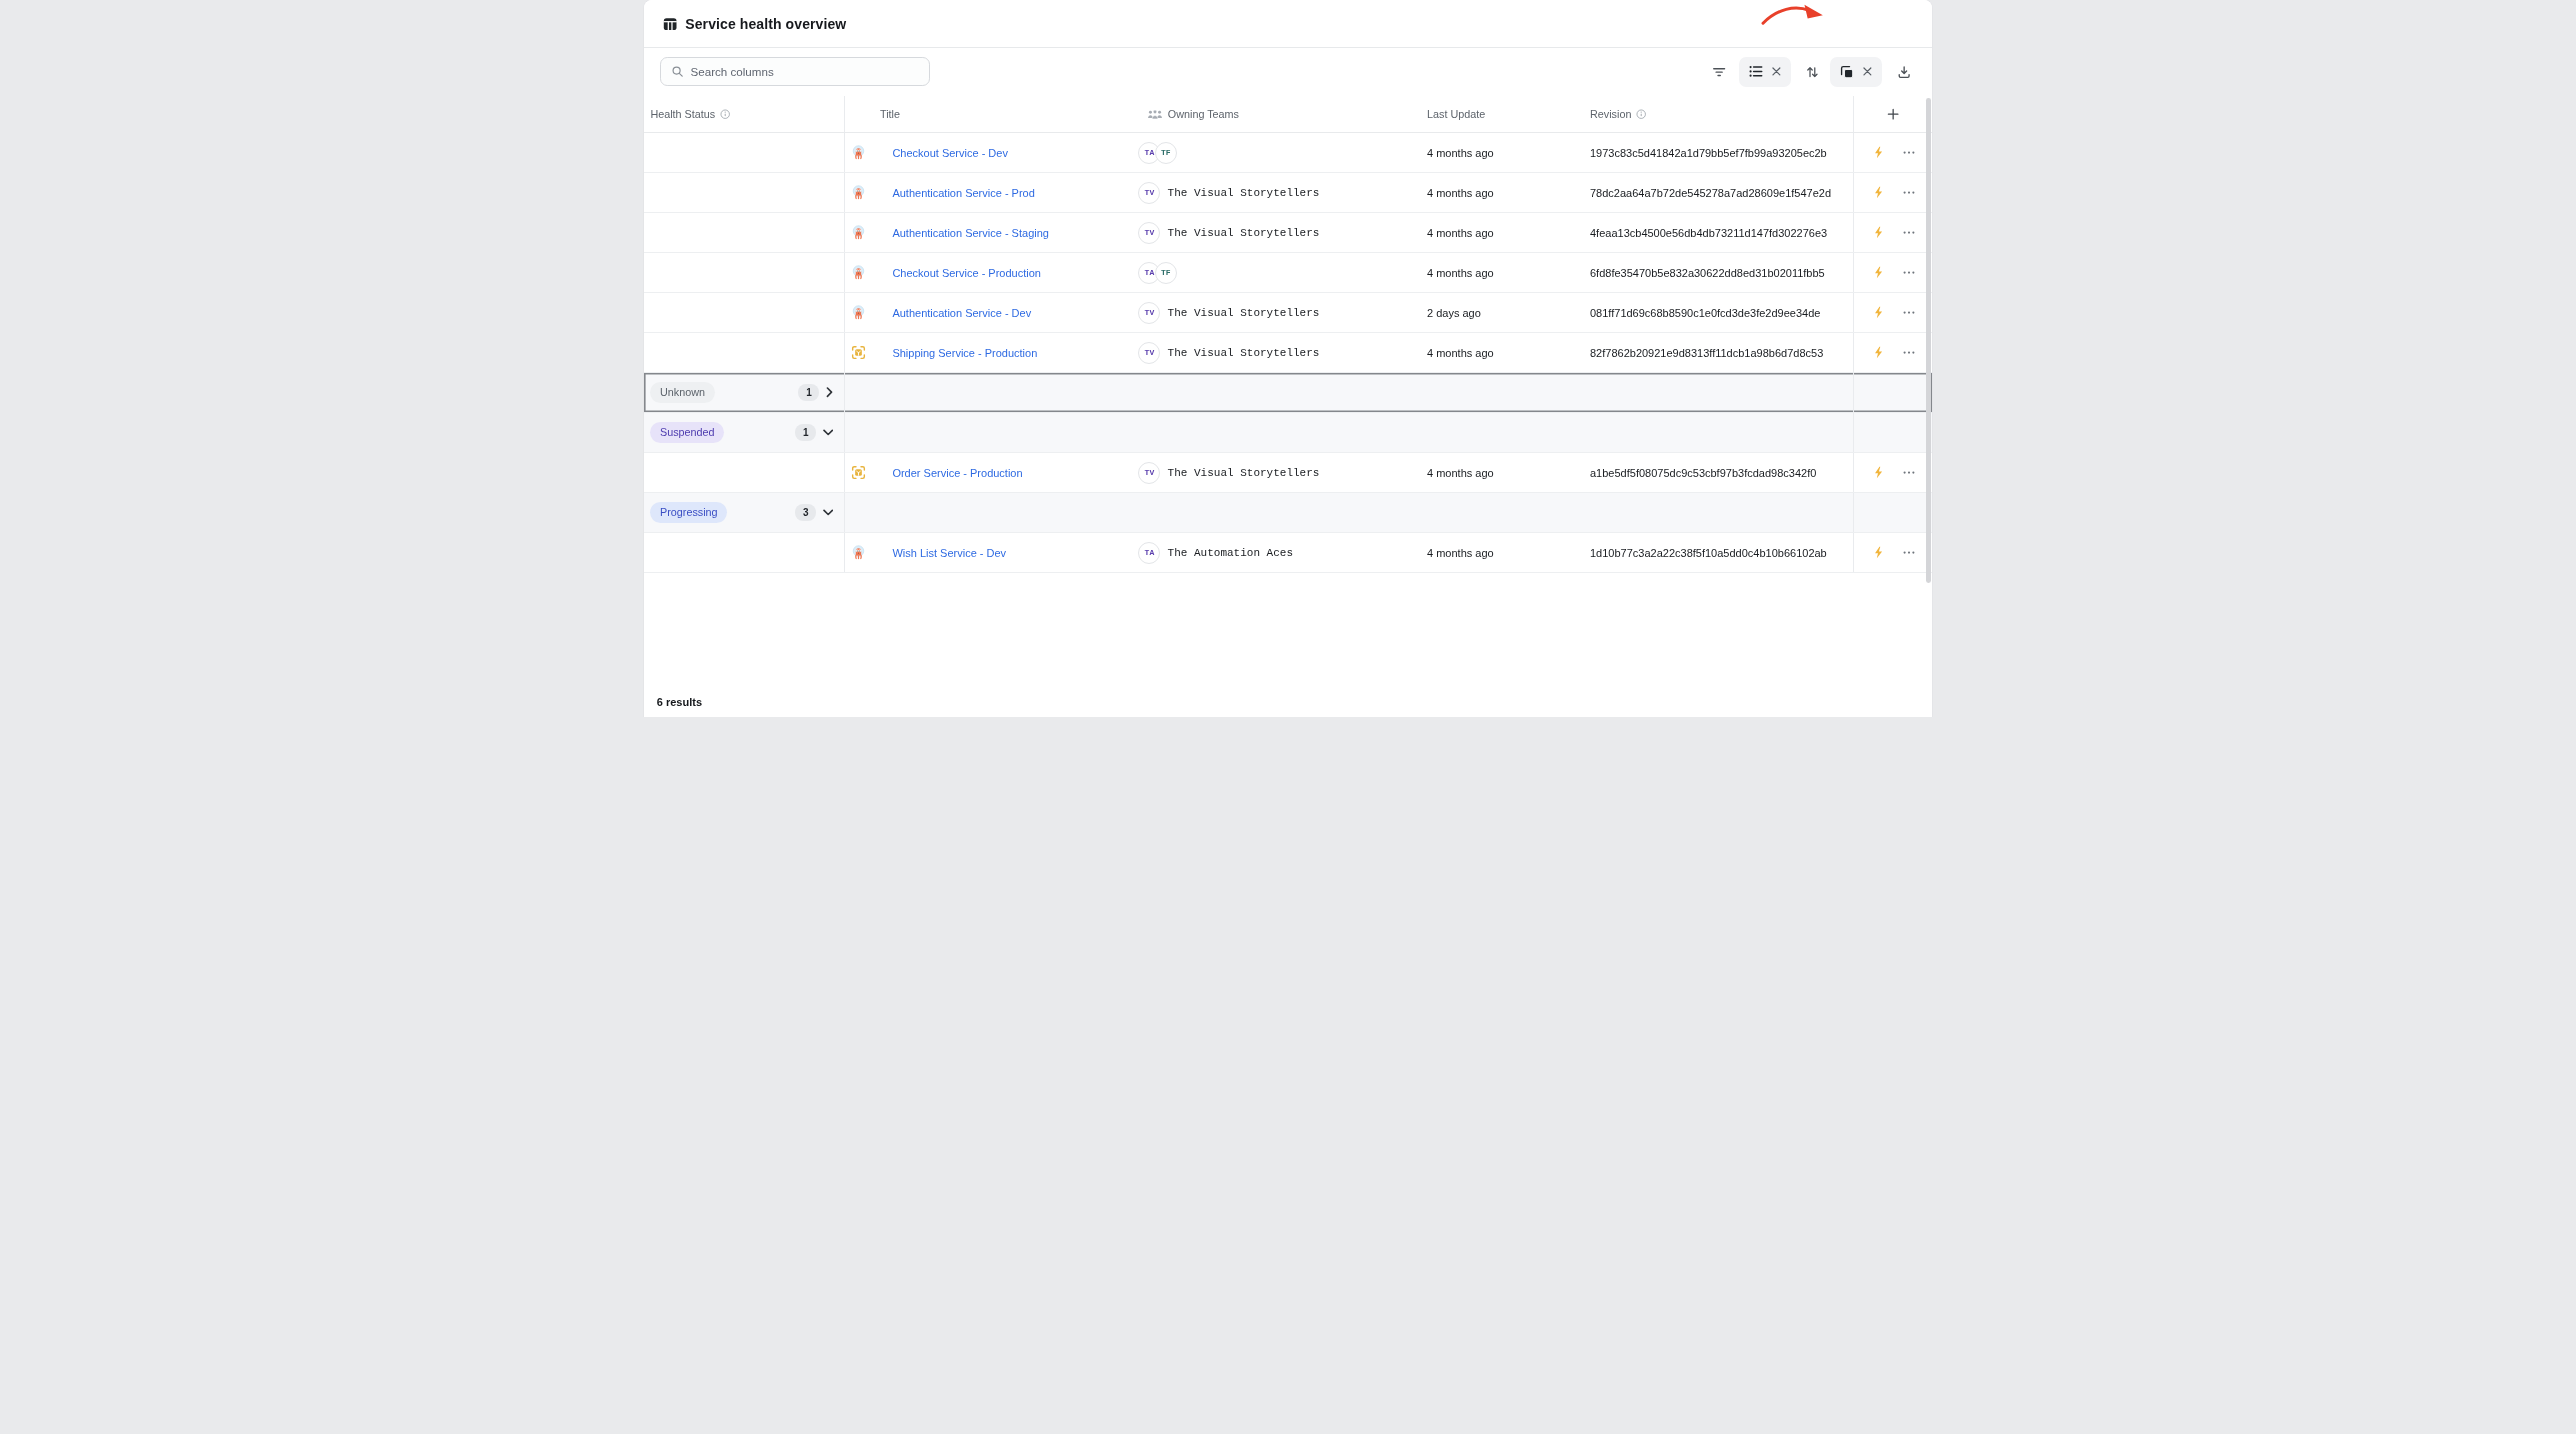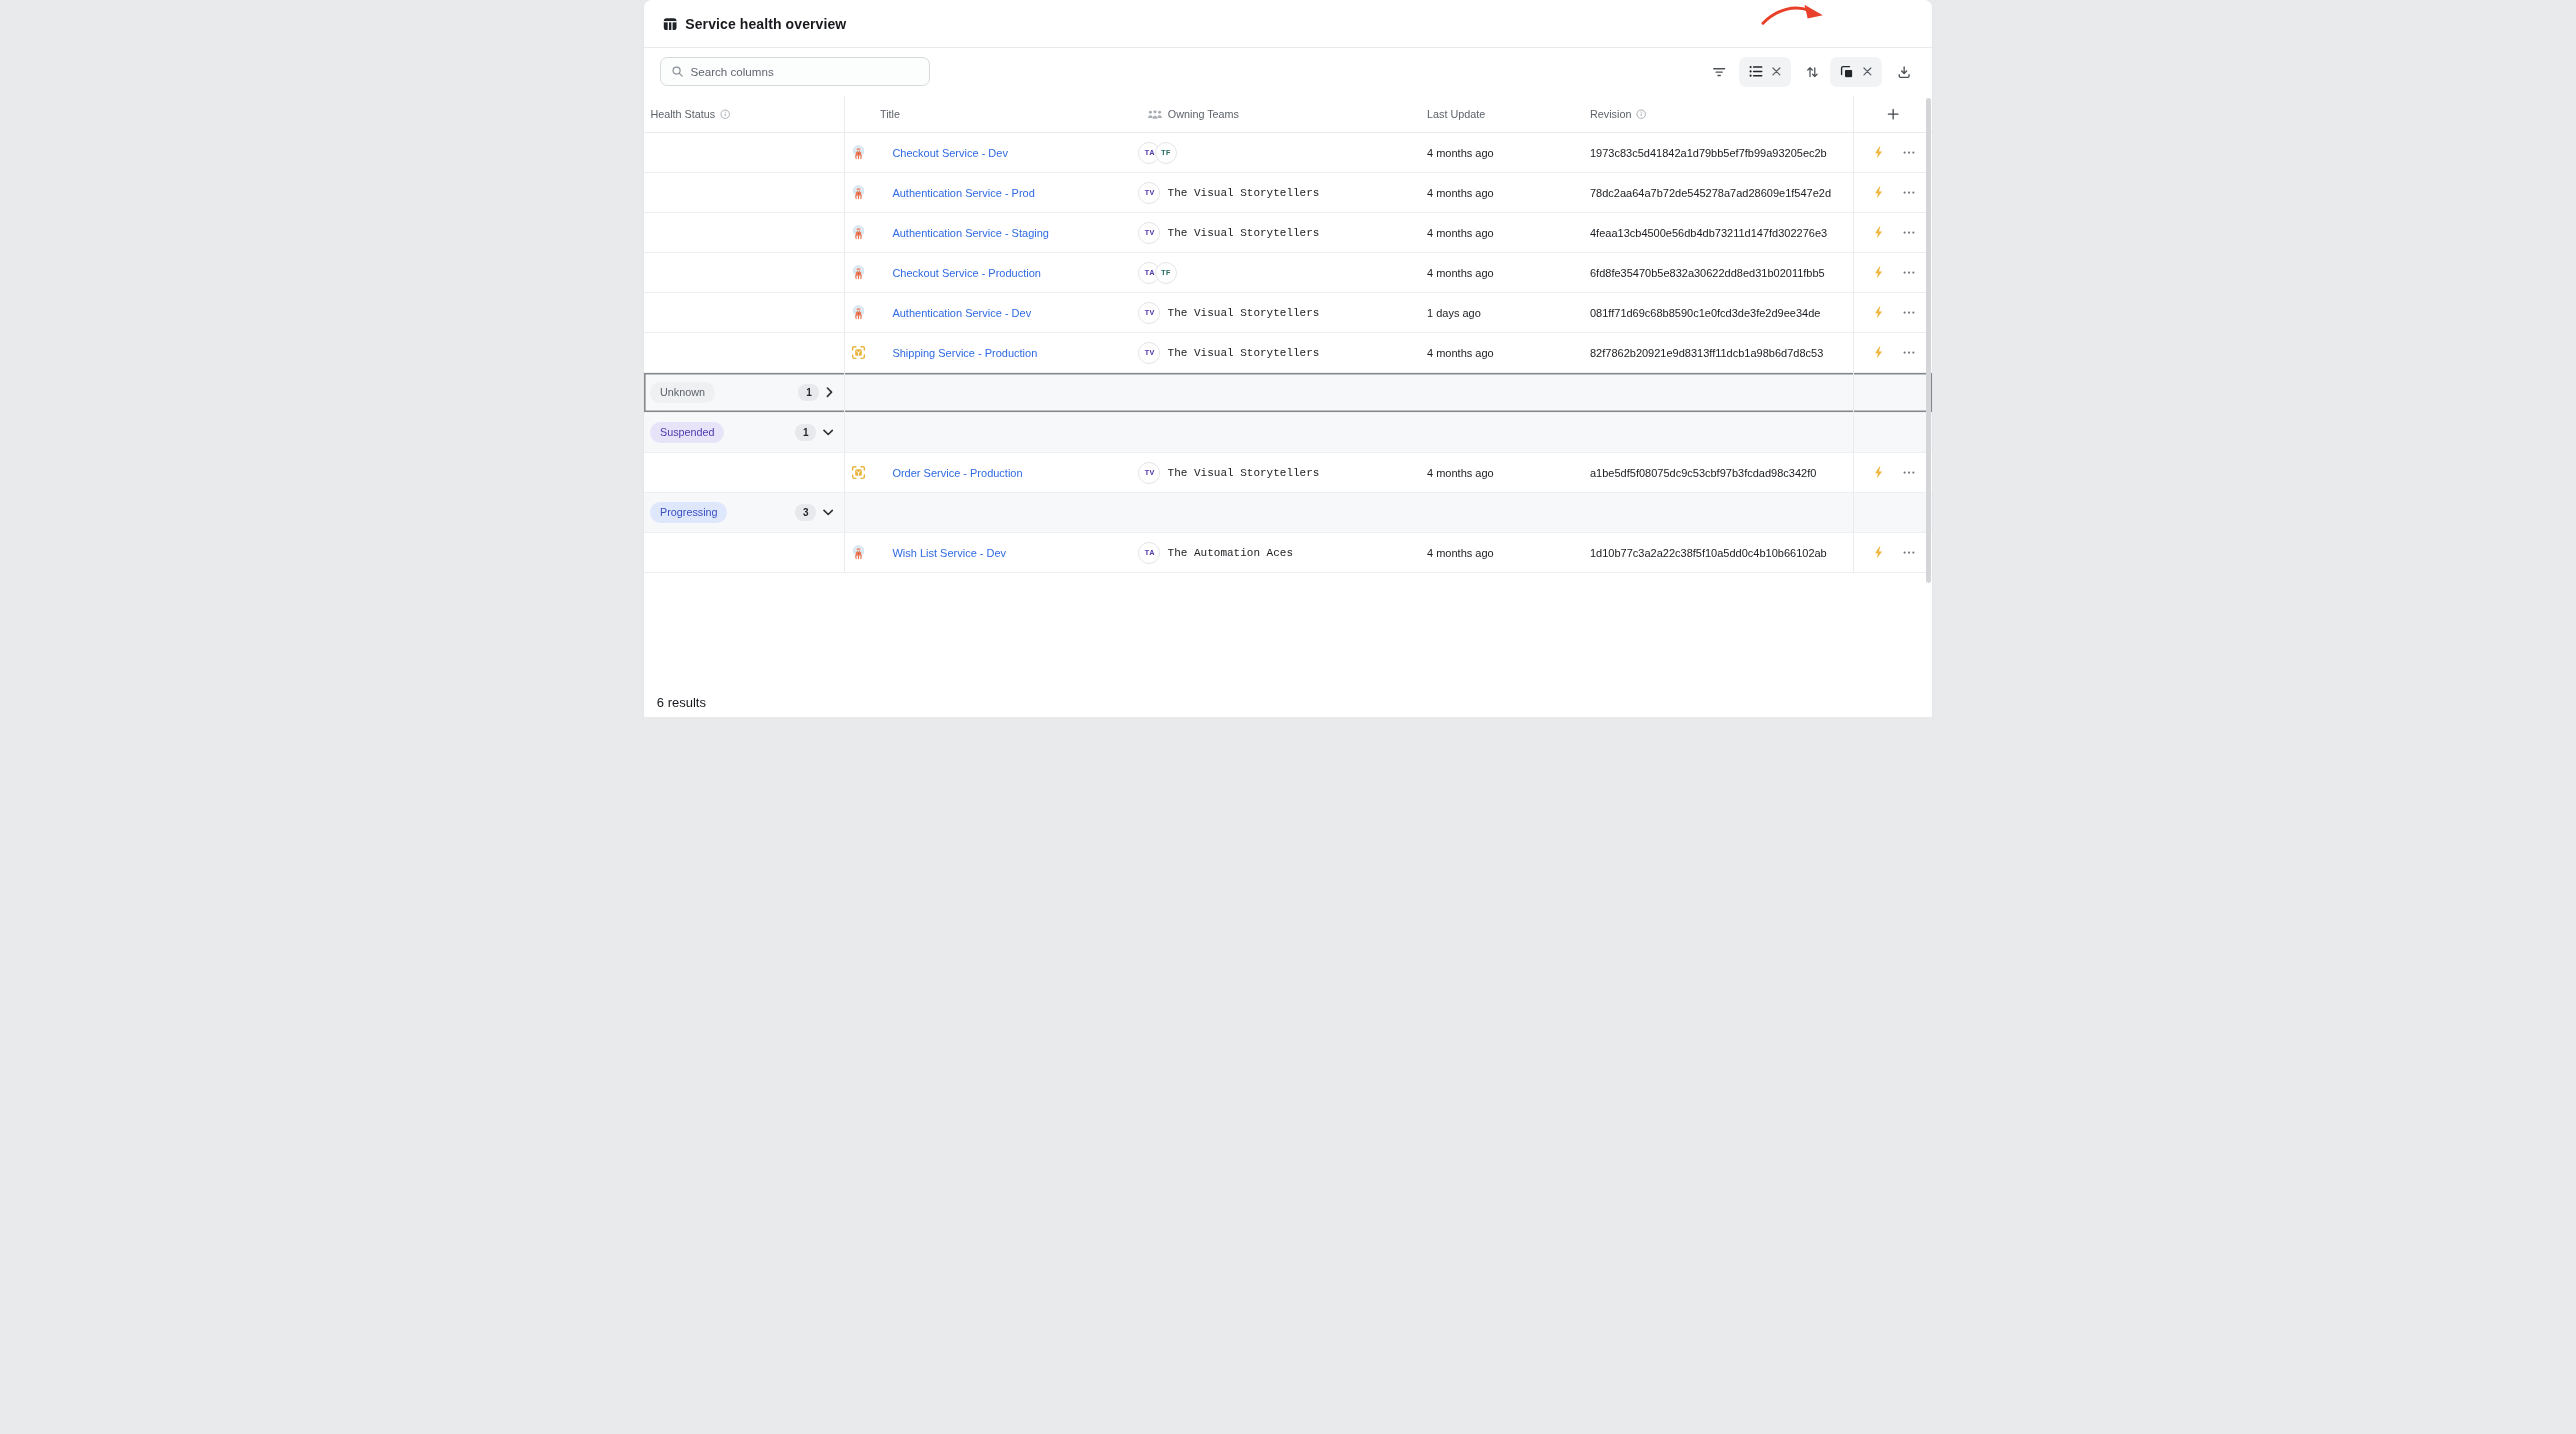--- a/index.html
+++ b/index.html
@@ -55,21 +55,21 @@
   .teamname { font-size:11px; color:#191c20; margin-left:7.2px; }
   .plain { font-size:11px; color:#191c20; }
   .acts { display:flex; align-items:center; justify-content:center; gap:19px; border-left:0.8px solid #e9ebee;
           height:100%; }
   .mini-btn { border:none; background:none; cursor:pointer; display:flex; align-items:center; }
   .vscroll { position:absolute; right:0.8px; top:1.6px; width:4.8px; height:485px; border-radius:2.4px; background:#d4d5d8; }
 
   
   .foot { position:absolute; left:0; bottom:0; width:100%; height:30px; background:#fff;
           display:flex; align-items:center; padding-left:12.8px; }
-  .foot span { font-size:13px; font-weight:400; color:#15181c;text-align:right; }
+  .foot span { font-size:11px; font-weight:700; color:#15181c;text-align:right; }
   svg { display:block; }
 </style>
 </head>
 <body>
 
 <div class="panel">
 
   <div class="hdr">
     <div class="hdr-left">
       <span>
@@ -395,21 +395,21 @@
               </svg>
             </span>
          <a class="link" style="color:#2e6ae2">Authentication Service - Dev</a>
        </div>
        <div class="teams">
          <span class="avset">
               <span class="av" style="color:#5b3fae">TV</span>
             </span>
          <span class="teamname">The Visual Storytellers</span>
        </div>
-       <div class="plain">1 days ago</div>
+       <div class="plain">2 days ago</div>
        <div class="plain">081ff71d69c68b8590c1e0fcd3de3fe2d9ee34de</div>
        <div class="acts">
          <button class="mini-btn">
               <svg width="11" height="13.5" viewBox="0 0 14 17">
                 <path d="M8.2 0.8 2.6 9h3.7l-1.4 6.4L11.6 7H7.5L9.3 0.8Z" fill="#f1b53d"></path>
               </svg>
             </button>
          <button class="mini-btn">
               <svg width="12" height="3.2" viewBox="0 0 15 4">
                 <circle cx="2" cy="2" r="1.35" fill="#6e747b"></circle>

